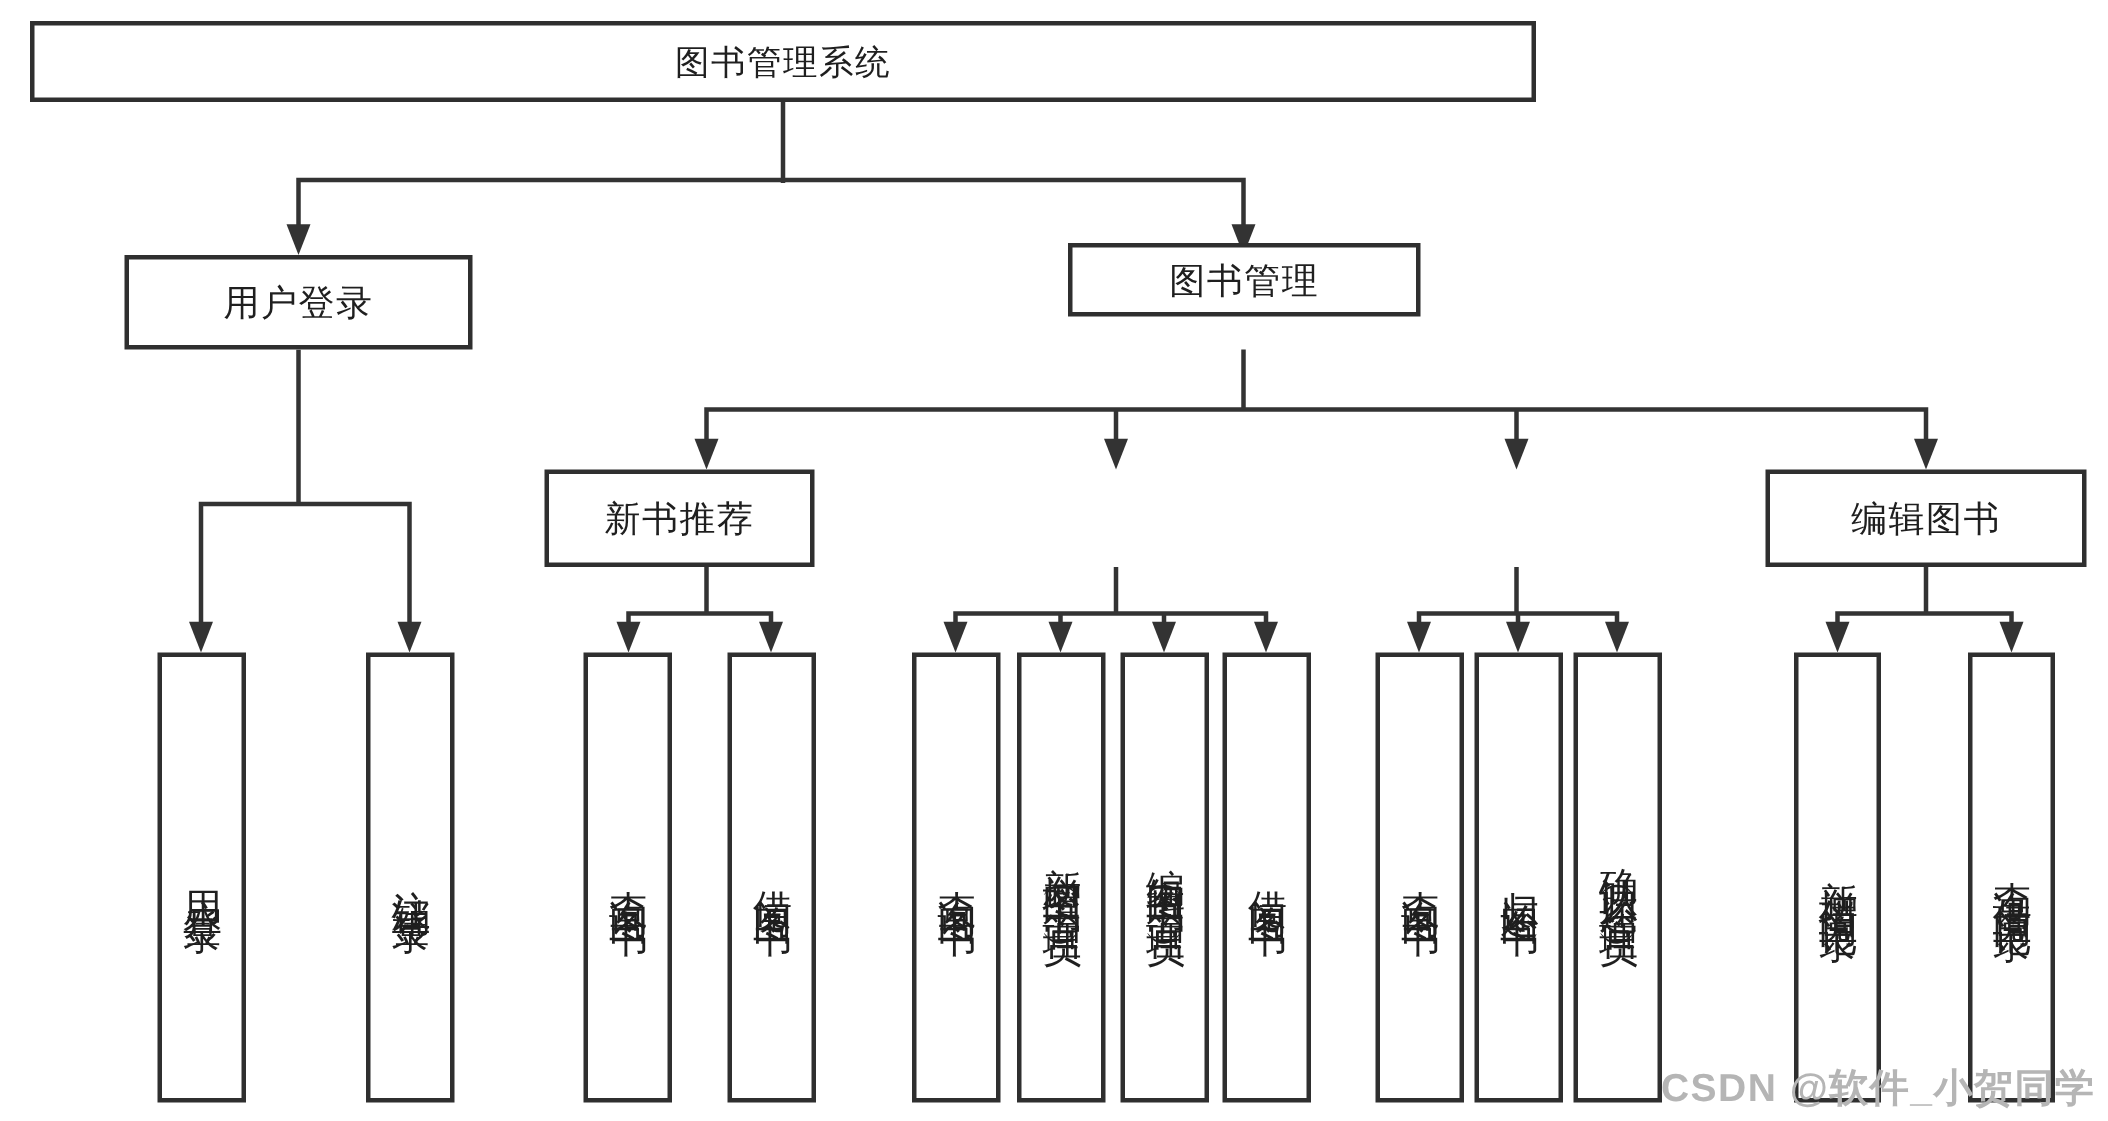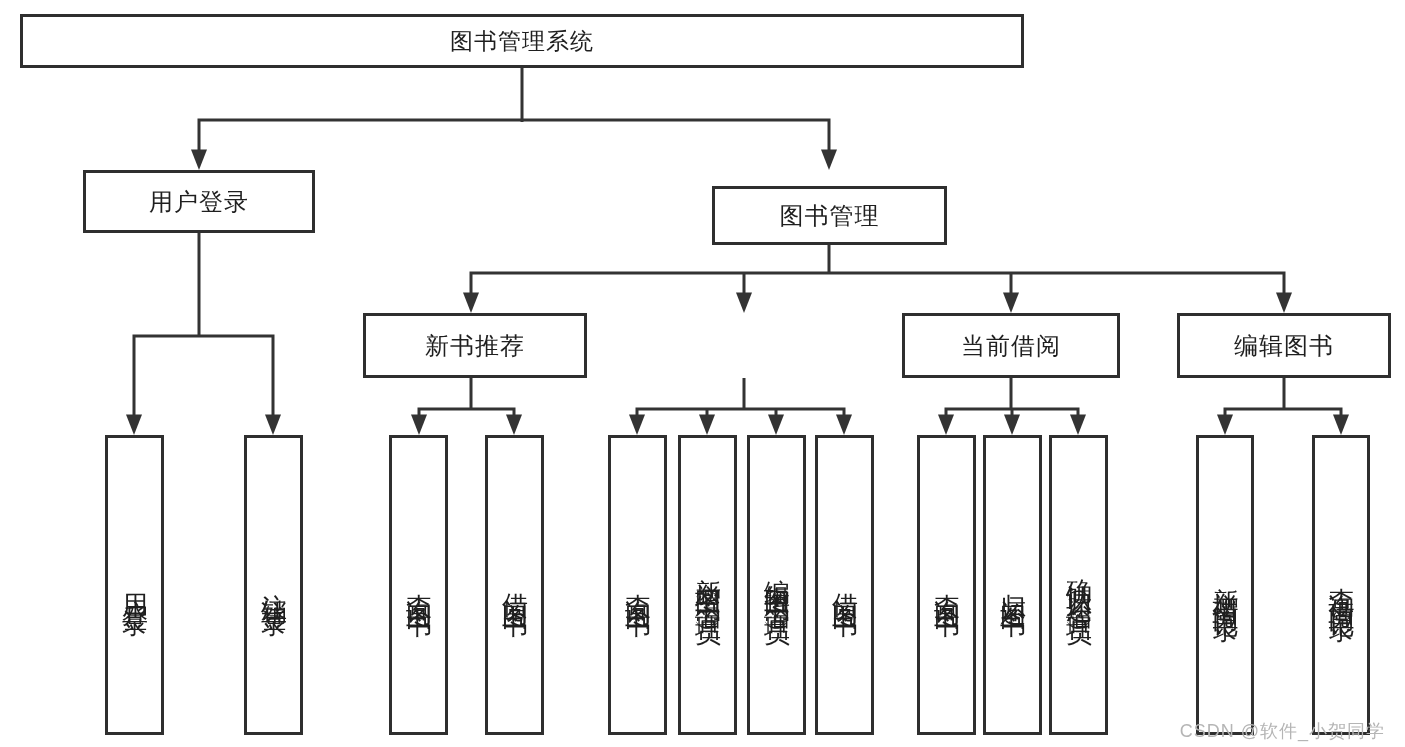--- a/index.html
+++ b/index.html
@@ -46,27 +46,28 @@
   .vlabel {
     writing-mode: vertical-rl;
     text-orientation: mixed;
     font-size: 26px;
     letter-spacing: 6px;
     color: var(--text, #1f1f1f);
     line-height: 1.15;
   }
   .watermark {
     position: absolute;
-    right: 20px;
+    right: 8px;
     bottom: 4px;
-    font-size: 18px;
+    font-size: 26px;
     color: var(--watermark, #b5b5b5);
     z-index: 5;
     white-space: nowrap;
     letter-spacing: 1px;
+    font-weight: bold;
   }
 </style>
 </head>
 <body>
 
 <div class="canvas">
 
   <svg class="wires" viewBox="0 0 1405 747" xmlns="http://www.w3.org/2000/svg">
 
     <path d="M522 68 V122 M197.5 120 H830.5 M199 118.5 V152 M829 118.5 V152"></path>
@@ -103,29 +104,26 @@
     <polygon points="1333,414.5 1349,414.5 1341,435"></polygon>
   </svg>
 
   <div class="box root-box" style="left:20px;top:14px;width:1004px;height:54px">
     <span class="hlabel">图书管理系统</span>
   </div>
 
   <div class="box" style="left:83px;top:170px;width:232px;height:63px">
     <span class="hlabel">用户登录</span>
   </div>
-  <div class="box" style="left:712px;top:186px;width:235px;height:59px">
+  <div class="box" style="left:712px;top:162px;width:235px;height:49px">
     <span class="hlabel">图书管理</span>
   </div>
 
-  <div class="box" style="left:363px;top:313px;width:224px;height:65px">
+  <div class="box" style="left:363px;top:313px;width:180px;height:65px">
     <span class="hlabel">新书推荐</span>
-  </div>
-  <div class="box" style="left:902px;top:313px;width:218px;height:65px">
-    <span class="hlabel">当前借阅</span>
   </div>
   <div class="box" style="left:1177px;top:313px;width:214px;height:65px">
     <span class="hlabel">编辑图书</span>
   </div>
 
   <div class="box" style="left:105px;top:435px;width:59px;height:300px">
     <span class="vlabel">用户登录</span>
   </div>
   <div class="box" style="left:244px;top:435px;width:59px;height:300px">
     <span class="vlabel">注销登录</span>

